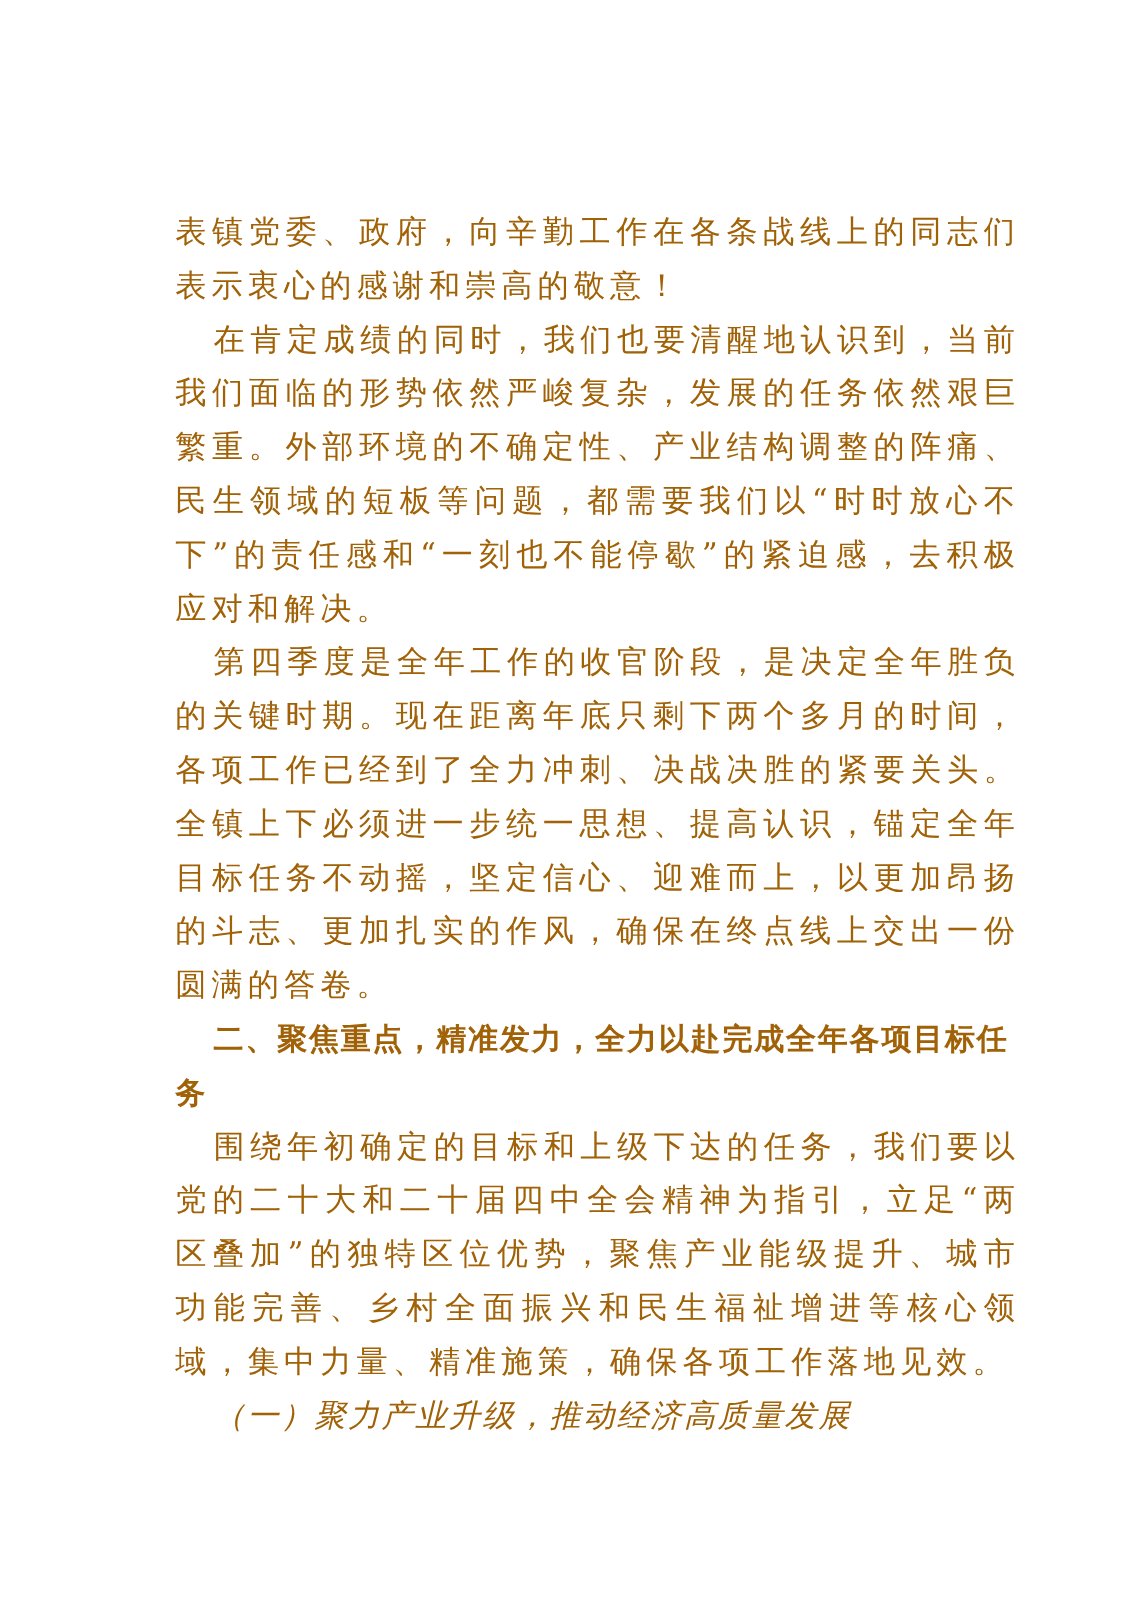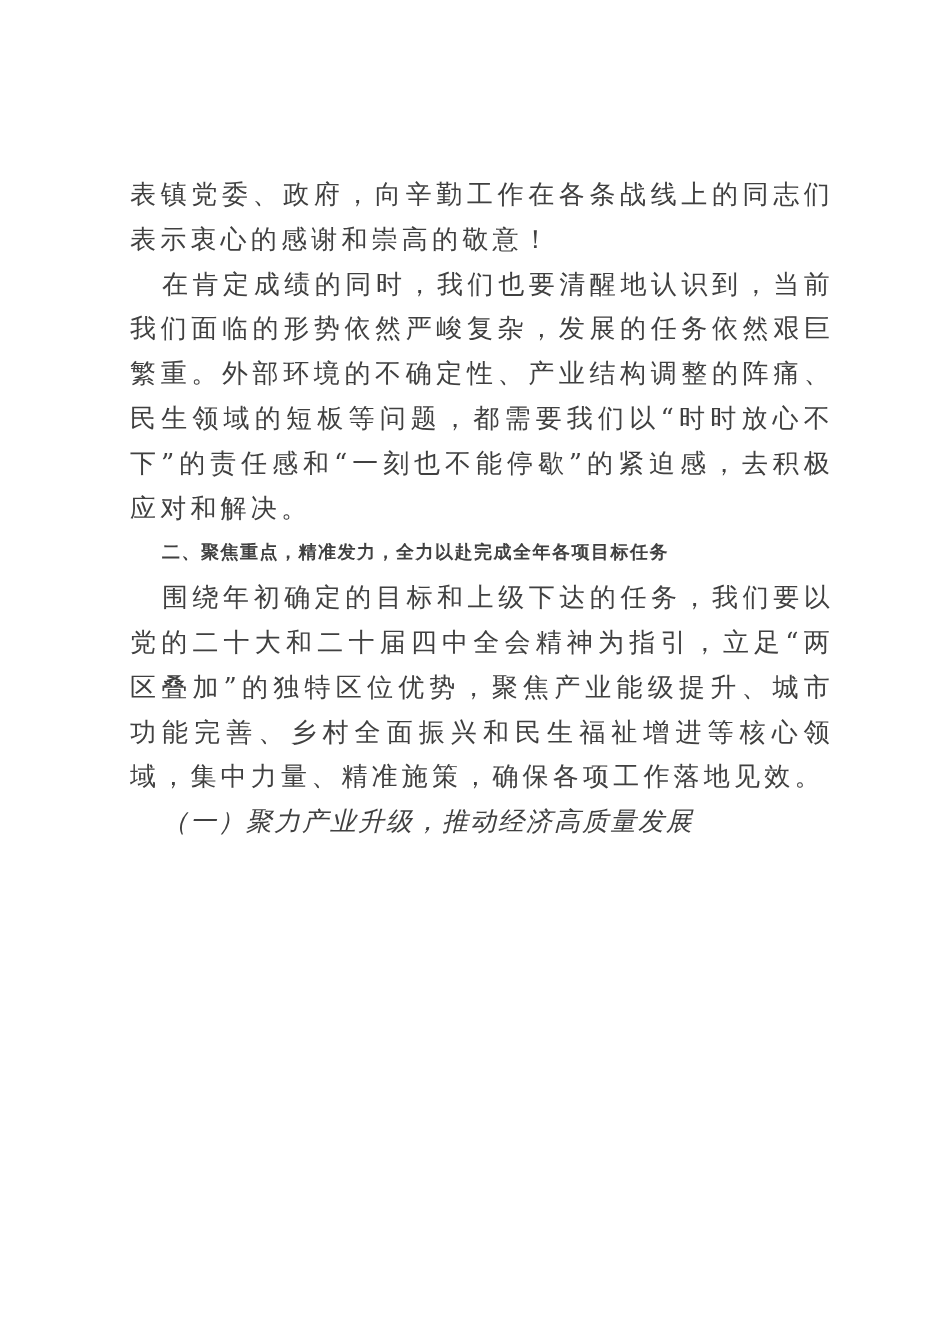--- a/index.html
+++ b/index.html
@@ -1,46 +1,47 @@
 <!DOCTYPE html>
 <html><head>
 <meta charset="utf-8">
 <style>
   html, body { margin: 0; padding: 0; background: #ffffff; }
   body { width: 950px; height: 1344px; position: relative; overflow: hidden; }
   .page {
     position: absolute;
-    left: 130px;
+    left: 146px;
     top: 172px;
     width: 704px;
     font-family: "DejaVu Serif", "Liberation Serif", serif;
     font-size: 26px;
     line-height: 44.8px;
-    color: #404040;
+    color: #a16207;
     letter-spacing: 4.2px;
   }
   .para { margin: 0; text-indent: 32px; text-align: justify; text-align-last: left; }
   .para.noindent { text-indent: 0; }
   .heading {
     margin: 0;
     text-indent: 32px;
     font-family: "DejaVu Sans", "Liberation Sans", sans-serif;
     font-weight: bold;
     letter-spacing: 1.5px;
-    font-size: 18px;
+    font-size: 25px;
   }
   .subheading {
     margin: 0;
     text-indent: 32px;
     letter-spacing: 2px;
     font-style: italic;
   }
 </style>
 </head>
 <body>
 
 <div class="page">
   <p class="para noindent">表镇党委、政府，向辛勤工作在各条战线上的同志们表示衷心的感谢和崇高的敬意！</p>
   <p class="para">在肯定成绩的同时，我们也要清醒地认识到，当前我们面临的形势依然严峻复杂，发展的任务依然艰巨繁重。外部环境的不确定性、产业结构调整的阵痛、民生领域的短板等问题，都需要我们以“时时放心不下”的责任感和“一刻也不能停歇”的紧迫感，去积极应对和解决。</p>
+  <p class="para">第四季度是全年工作的收官阶段，是决定全年胜负的关键时期。现在距离年底只剩下两个多月的时间，各项工作已经到了全力冲刺、决战决胜的紧要关头。全镇上下必须进一步统一思想、提高认识，锚定全年目标任务不动摇，坚定信心、迎难而上，以更加昂扬的斗志、更加扎实的作风，确保在终点线上交出一份圆满的答卷。</p>
   <p class="heading">二、聚焦重点，精准发力，全力以赴完成全年各项目标任务</p>
   <p class="para">围绕年初确定的目标和上级下达的任务，我们要以党的二十大和二十届四中全会精神为指引，立足“两区叠加”的独特区位优势，聚焦产业能级提升、城市功能完善、乡村全面振兴和民生福祉增进等核心领域，集中力量、精准施策，确保各项工作落地见效。</p>
   <p class="subheading">（一）聚力产业升级，推动经济高质量发展</p>
 </div>
 
 </body></html>

